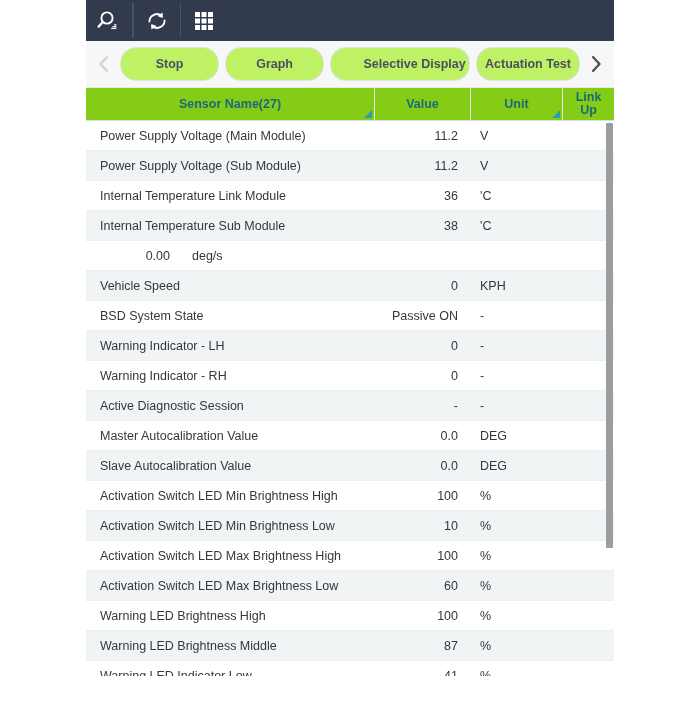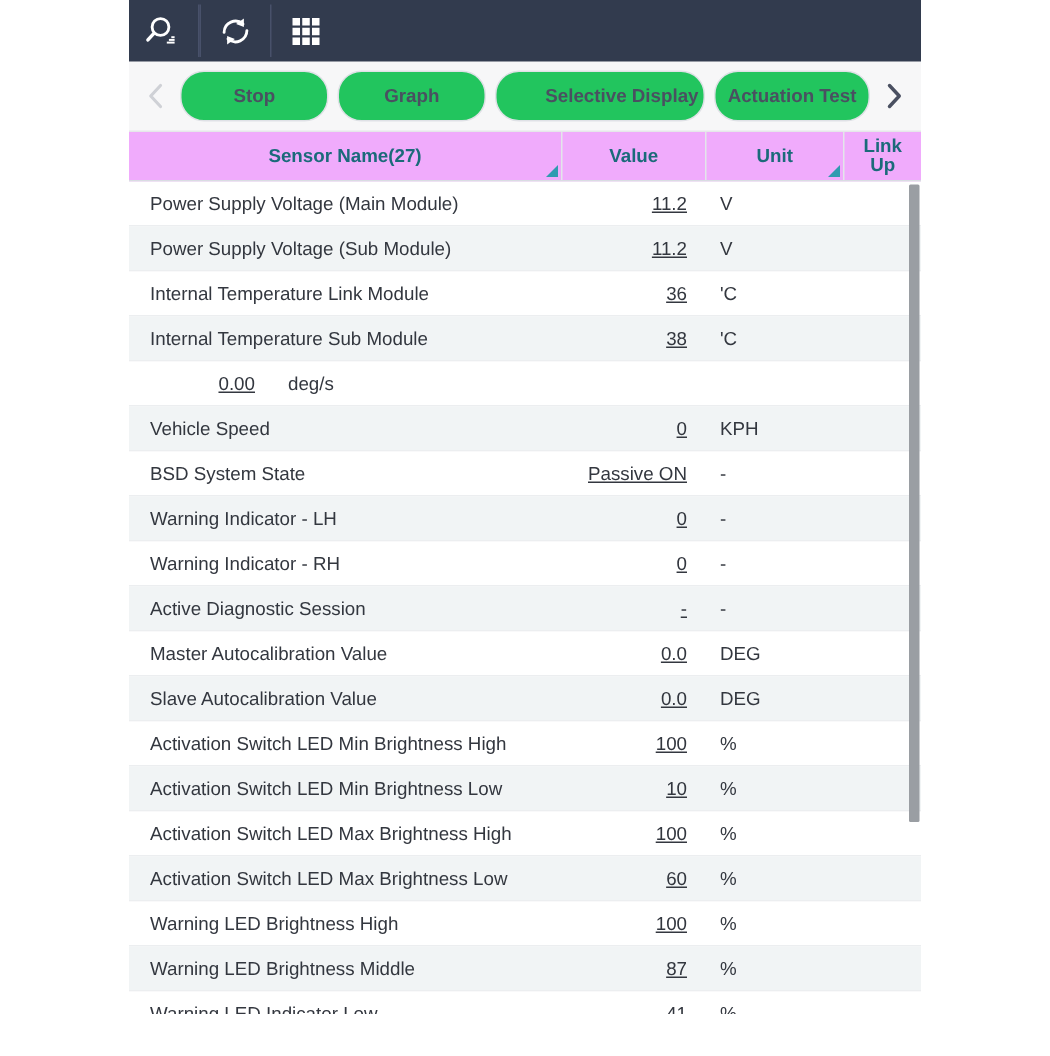--- a/index.html
+++ b/index.html
@@ -70,21 +70,21 @@
     width: 26px;
     height: 34px;
     display: flex;
     align-items: center;
     justify-content: center;
     flex: none;
     font-size: 0;
   }
   .tbtn {
     height: 34px;
-    background: #22c55e;
+    background: #bef264;
     border: 1px solid #dfe1e6;
     border-radius: 16px;
     color: #4a5061;
     font-size: 12.5px;
     font-weight: bold;
     display: flex;
     align-items: center;
     justify-content: center;
     margin: 0 3px;
     box-sizing: border-box;
@@ -92,21 +92,21 @@
     padding: 0 8px;
   }
   .tbtn.w-stop   { width: 114px; }
   .tbtn.w-graph  { width: 114px; }
   .tbtn.w-sel    { width: 140px; padding-left: 37px; }
   .tbtn.w-act    { width: 112px; }
 
   
   .thead {
     height: 32px;
-    background: #f0abfc;
+    background: #84cc16;
     border-bottom: 1px solid #d9dde2;
     display: flex;
     align-items: stretch;
     position: relative;
   }
   .th {
     position: relative;
     display: flex;
     align-items: center;
     justify-content: center;
@@ -152,21 +152,20 @@
     white-space: nowrap;
     overflow: hidden;
   }
   .c-val-cell {
     width: 96px;
     padding-right: 12px;
     box-sizing: border-box;
     text-align: right;
     color: #33373f;
     font-size: 12.5px;
-    text-decoration: underline;
   }
   .c-unit-cell {
     width: 92px;
     padding-left: 10px;
     box-sizing: border-box;
     text-align: left;
     color: #33373f;
     font-size: 12.5px;
   }
   .c-link-cell { width: 52px; }

